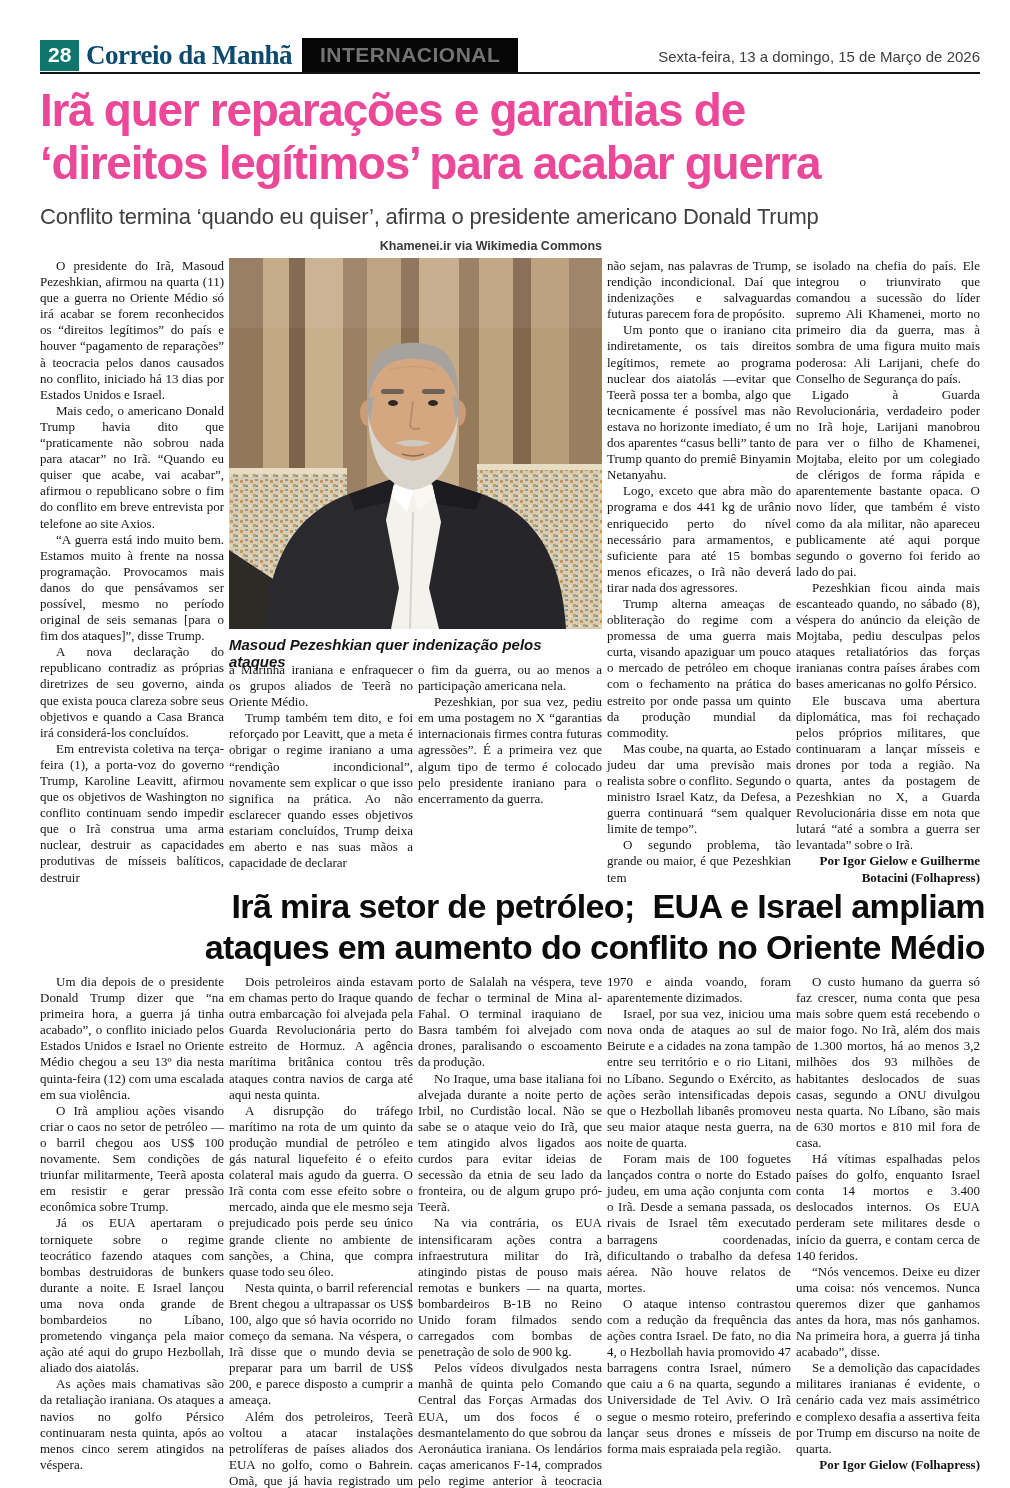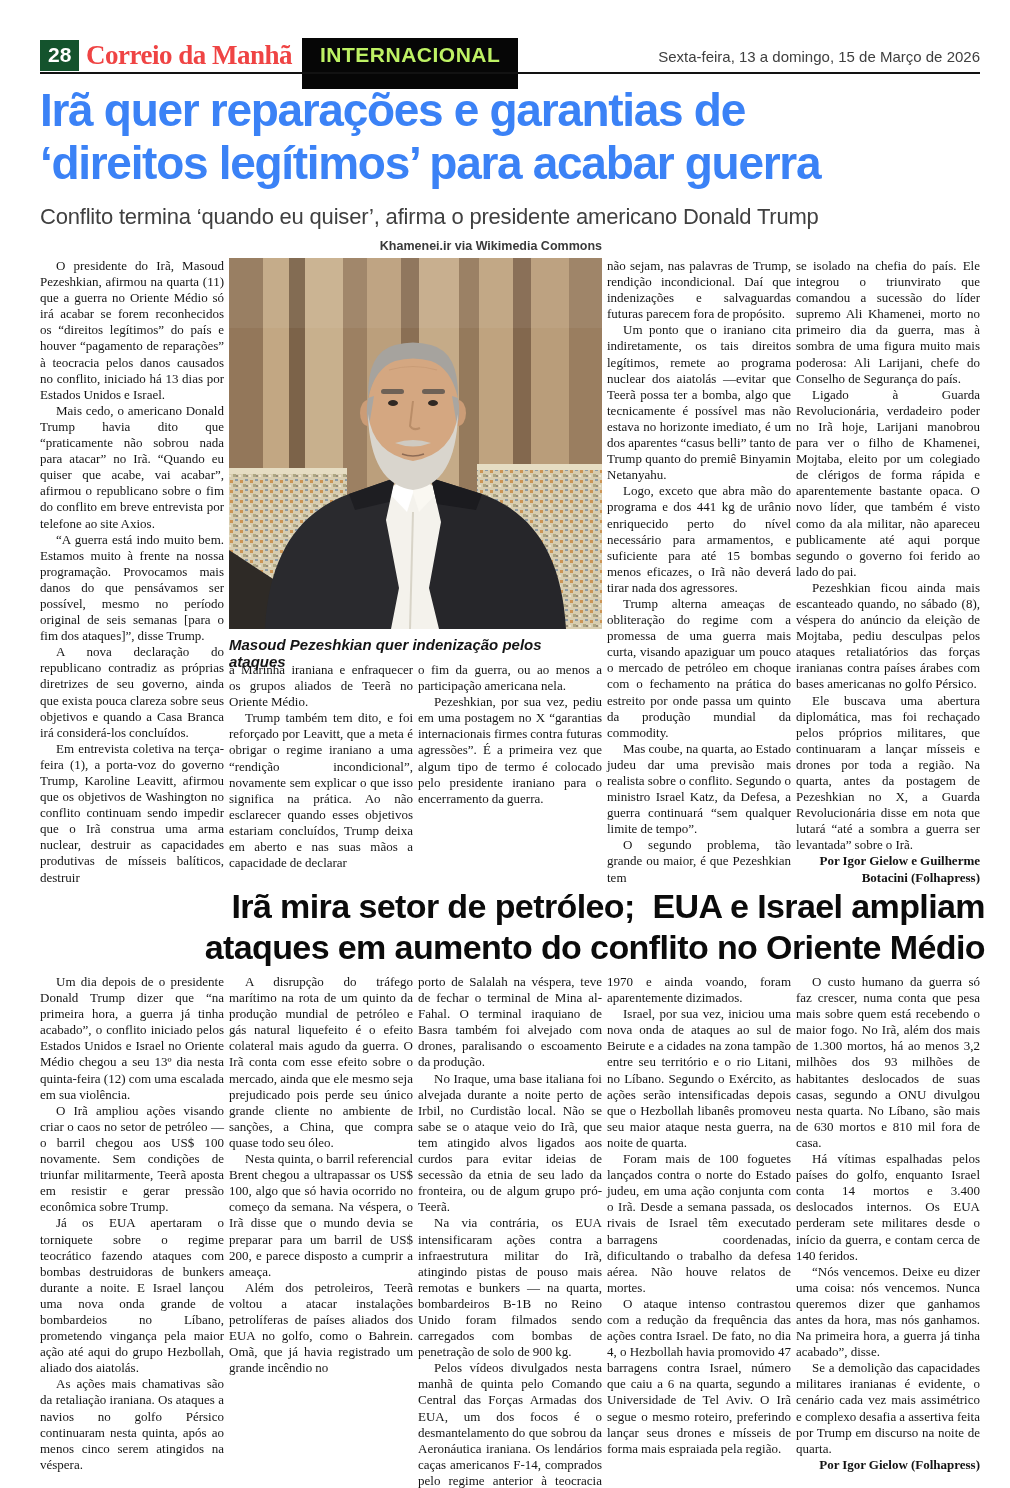--- a/index.html
+++ b/index.html
@@ -1,33 +1,33 @@
 <!DOCTYPE html>
 <html lang="pt"><head>
 <meta charset="utf-8">
 <style>
   html,body { margin:0; padding:0; background:#ffffff; }
   .page { position:relative; width:1010px; min-height:1488px; background:#fff;
           font-family:"Liberation Serif", serif; color:#141414; overflow:hidden; }
 
   
   .header { position:absolute; left:40px; top:40px; width:940px; height:36px; }
-  .pagenum { position:absolute; left:0; top:0; background:#14532d; color:#fff;
+  .pagenum { position:absolute; left:0; top:0; background:#0f766e; color:#fff;
              font:700 21px/24px "Liberation Sans", sans-serif; padding:3px 8px 4px; }
   .masthead { position:absolute; left:46px; top:1px;
-              font:700 27px/28px "Liberation Serif", serif; letter-spacing:-0.5px; color:#ef4444; }
-  .section-box { position:absolute; left:262px; top:-2px; background:#060606; color:#bef264;
-                 font:700 21px/22px "Liberation Sans", sans-serif; padding:6px 18px 23px; letter-spacing:0.5px; }
+              font:700 27px/28px "Liberation Serif", serif; letter-spacing:-0.5px; color:#0c4a6e; }
+  .section-box { position:absolute; left:262px; top:-2px; background:#060606; color:#737373;
+                 font:700 21px/22px "Liberation Sans", sans-serif; padding:6px 18px 7px; letter-spacing:0.5px; }
   .date { position:absolute; right:0; top:8px; font:400 15px "Liberation Sans", sans-serif; color:#404040; }
   .header-rule { position:absolute; left:0; right:0; top:32px; border-top:2px solid #121212; }
 
   
   .h1a { position:absolute; left:40px; top:84px; width:950px;
          font:700 46px/53px "Liberation Sans", sans-serif; letter-spacing:-1.3px;
-         color:#3b82f6; white-space:pre-wrap; margin:0; }
+         color:#ec4899; white-space:pre-wrap; margin:0; }
   .subhead { position:absolute; left:40px; top:204px; width:940px;
              font:400 22px/26px "Liberation Sans", sans-serif; letter-spacing:-0.2px;
              color:#404040; margin:0; }
   .h2a { position:absolute; left:40px; top:886px; width:945px;
          font:700 34px/41px "Liberation Sans", sans-serif; letter-spacing:-0.6px;
          color:#0b0b0b; white-space:pre-wrap; margin:0;text-align:right; }
 
   
   .body1 { position:absolute; left:40px; top:258px; width:940px; height:626px; }
   .body2 { position:absolute; left:40px; top:974px; width:940px; }
@@ -174,20 +174,21 @@
 ataques em aumento do conflito no Oriente Médio</h1>
 
   <section class="body2">
     <div class="col c0">
         <p class="para">Um dia depois de o presidente Donald Trump dizer que “na primeira hora, a guerra já tinha acabado”, o conflito iniciado pelos Estados Unidos e Israel no Oriente Médio chegou a seu 13º dia nesta quinta-feira (12) com uma escalada em sua violência.</p>
         <p class="para">O Irã ampliou ações visando criar o caos no setor de petróleo — o barril chegou aos US$ 100 novamente. Sem condições de triunfar militarmente, Teerã aposta em resistir e gerar pressão econômica sobre Trump.</p>
         <p class="para">Já os EUA apertaram o torniquete sobre o regime teocrático fazendo ataques com bombas destruidoras de bunkers durante a noite. E Israel lançou uma nova onda grande de bombardeios no Líbano, prometendo vingança pela maior ação até aqui do grupo Hezbollah, aliado dos aiatolás.</p>
         <p class="para">As ações mais chamativas são da retaliação iraniana. Os ataques a navios no golfo Pérsico continuaram nesta quinta, após ao menos cinco serem atingidos na véspera.</p>
       </div>
     <div class="col c1">
+        <p class="para">Dois petroleiros ainda estavam em chamas perto do Iraque quando outra embarcação foi alvejada pela Guarda Revolucionária perto do estreito de Hormuz. A agência marítima britânica contou três ataques contra navios de carga até aqui nesta quinta.</p>
         <p class="para">A disrupção do tráfego marítimo na rota de um quinto da produção mundial de petróleo e gás natural liquefeito é o efeito colateral mais agudo da guerra. O Irã conta com esse efeito sobre o mercado, ainda que ele mesmo seja prejudicado pois perde seu único grande cliente no ambiente de sanções, a China, que compra quase todo seu óleo.</p>
         <p class="para">Nesta quinta, o barril referencial Brent chegou a ultrapassar os US$ 100, algo que só havia ocorrido no começo da semana. Na véspera, o Irã disse que o mundo devia se preparar para um barril de US$ 200, e parece disposto a cumprir a ameaça.</p>
         <p class="para">Além dos petroleiros, Teerã voltou a atacar instalações petrolíferas de países aliados dos EUA no golfo, como o Bahrein. Omã, que já havia registrado um grande incêndio no</p>
       </div>
     <div class="col c2">
         <p class="para cont">porto de Salalah na véspera, teve de fechar o terminal de Mina al-Fahal. O terminal iraquiano de Basra também foi alvejado com drones, paralisando o escoamento da produção.</p>
         <p class="para">No Iraque, uma base italiana foi alvejada durante a noite perto de Irbil, no Curdistão local. Não se sabe se o ataque veio do Irã, que tem atingido alvos ligados aos curdos para evitar ideias de secessão da etnia de seu lado da fronteira, ou de algum grupo pró-Teerã.</p>
         <p class="para">Na via contrária, os EUA intensificaram ações contra a infraestrutura militar do Irã, atingindo pistas de pouso mais remotas e bunkers — na quarta, bombardeiros B-1B no Reino Unido foram filmados sendo carregados com bombas de penetração de solo de 900 kg.</p>
         <p class="para">Pelos vídeos divulgados nesta manhã de quinta pelo Comando Central das Forças Armadas dos EUA, um dos focos é o desmantelamento do que sobrou da Aeronáutica iraniana. Os lendários caças americanos F-14, comprados pelo regime anterior à teocracia nos anos</p>
       </div>

